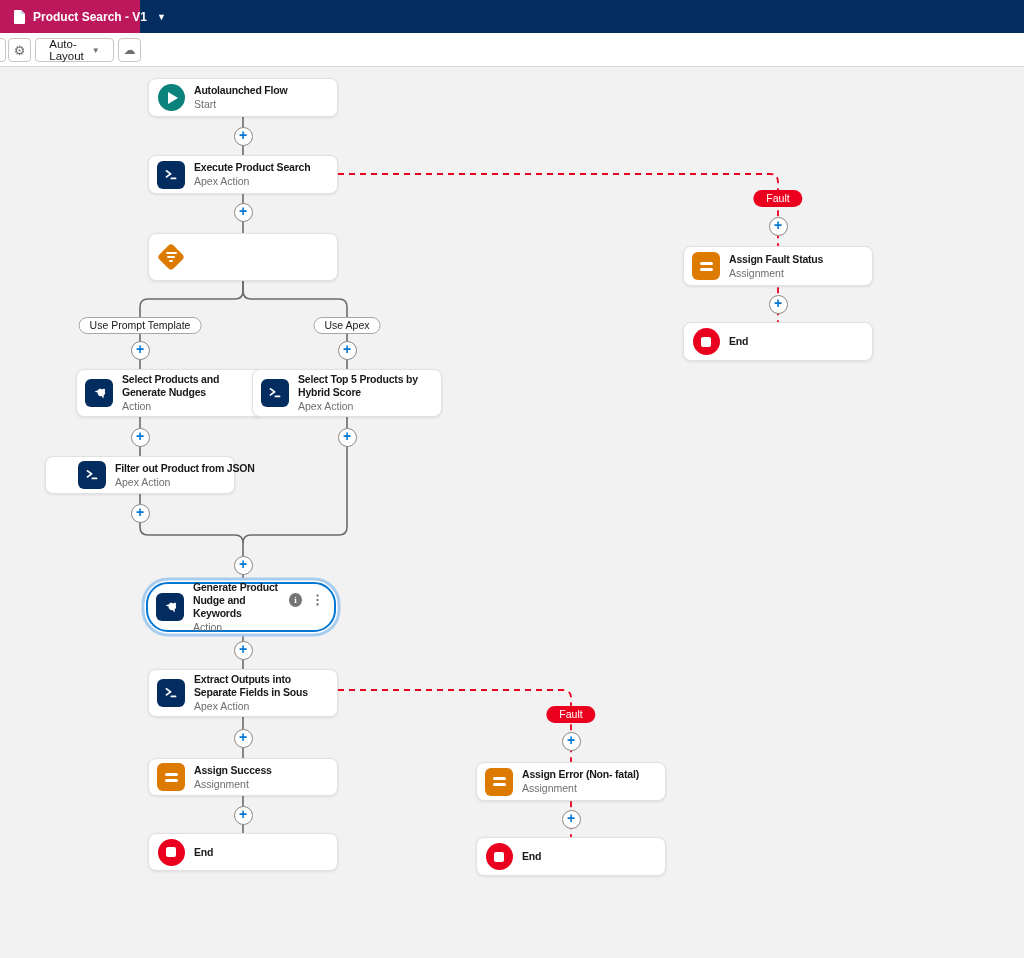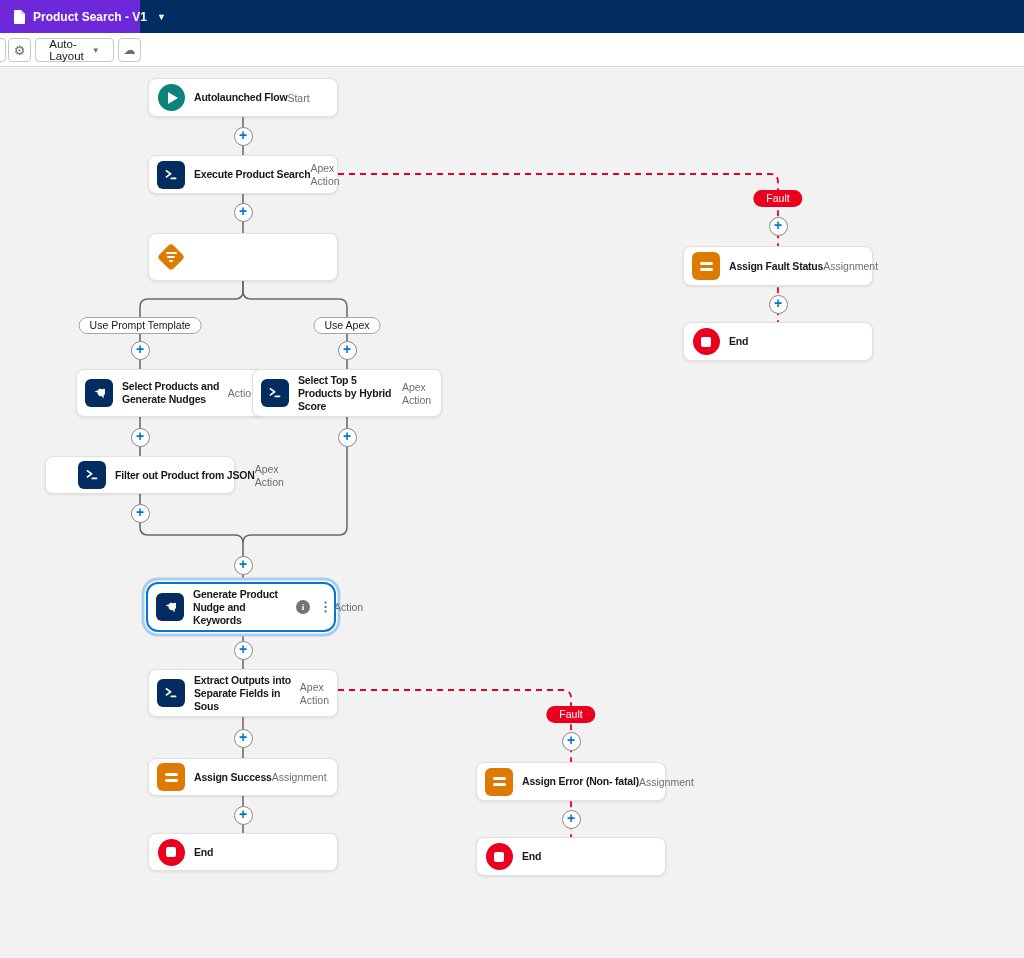--- a/index.html
+++ b/index.html
@@ -3,21 +3,21 @@
 <meta charset="utf-8">
 <style>
   * { margin:0; padding:0; box-sizing:border-box; }
   html,body { width:1024px; height:958px; overflow:hidden;
     font-family:"Liberation Sans", sans-serif; background:#f3f2f2; }
 
   
   .app-header { position:absolute; left:0; top:0; width:1024px; height:33px;
     background:#032d60; }
   .header-tab { position:absolute; left:0; top:0; width:141px; height:33px;
-    background:#6d28d9; border-right:1px solid #0a3158;
+    background:#be185d; border-right:1px solid #0a3158;
     display:flex; align-items:center; gap:8px; padding:0 14px; }
   .header-title { color:#fff; font-size:12px; font-weight:bold; white-space:nowrap; }
   .header-chevron { color:#fff; font-size:9px; margin-left:2px; }
   .doc-icon { width:11px; height:14px; flex:0 0 auto; }
 
   
   .toolbar { position:absolute; left:0; top:33px; width:1024px; height:34px;
     background:#ffffff; border-bottom:1px solid #dddbda; }
   .tbtn { position:absolute; top:5px; height:24px; background:#fff;
     border:1px solid #c9c7c5; border-radius:4px; display:flex;
@@ -31,23 +31,23 @@
   
   .canvas { position:absolute; left:0; top:67px; width:1024px; height:891px;
     background:#f3f2f2; }
   .wires { position:absolute; left:0; top:0; }
 
   
   .node { position:absolute; width:190px; background:#fff;
     border:1px solid #e3e1e0; border-radius:8px;
     box-shadow:0 1px 3px rgba(0,0,0,.09);
     display:flex; align-items:center; gap:9px; padding:5px 8px; z-index:3; }
-  .node.selected { border:2px solid #0176d3; border-radius:12px;
+  .node.selected { border:2px solid #0176d3; border-radius:22px;
     box-shadow:0 0 0 1.5px #ffffff, 0 0 0 4.5px #a9cdee; }
-  .ntext { display:flex; line-height:13px; min-width:0;align-items:center; }
+  .ntext { display:flex; flex-direction:column; line-height:13px; min-width:0; }
   .ntitle { font-size:10.5px; font-weight:bold; color:#181818; letter-spacing:-0.2px; }
   .ntitle.nowrap { white-space:nowrap; }
   .nsub { font-size:10.5px; color:#706e6b; margin-top:1px; }
   .trow { display:flex; align-items:center; gap:7px; }
   .trow .ntitle { width:96px; }
   .info-dot { width:14px; height:14px; border-radius:50%; background:#747474;
     color:#fff; font-size:9px; font-weight:bold; display:flex; align-items:center;
     justify-content:center; font-family:"Liberation Serif", serif; }
   .kebab { color:#706e6b; font-size:13px; font-weight:bold; letter-spacing:0;
     line-height:12px; padding:0 2px; }

